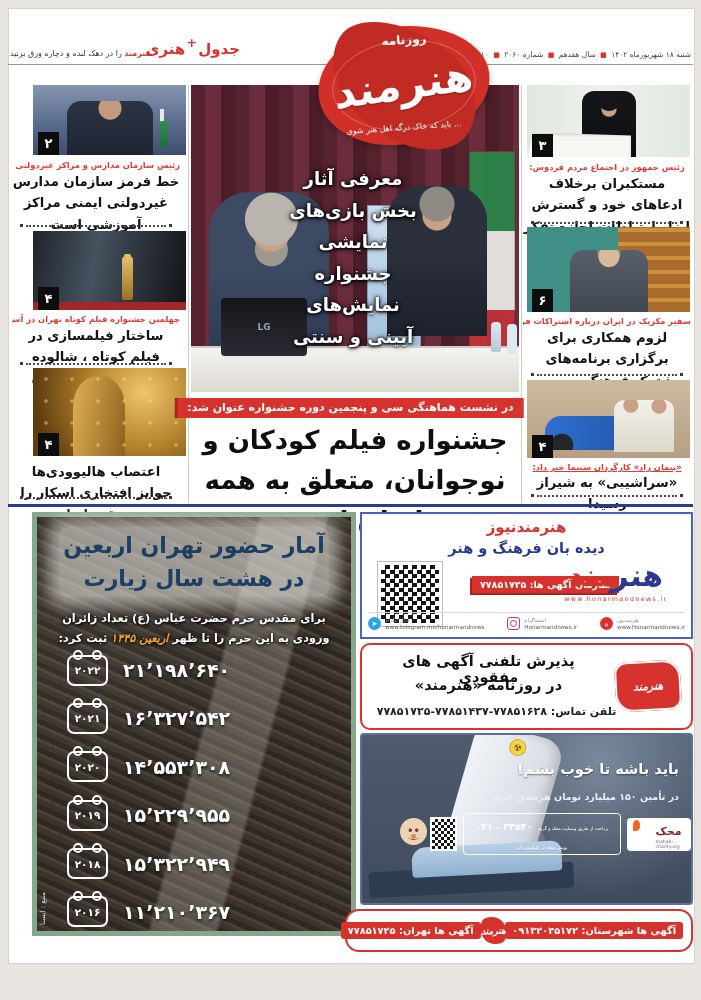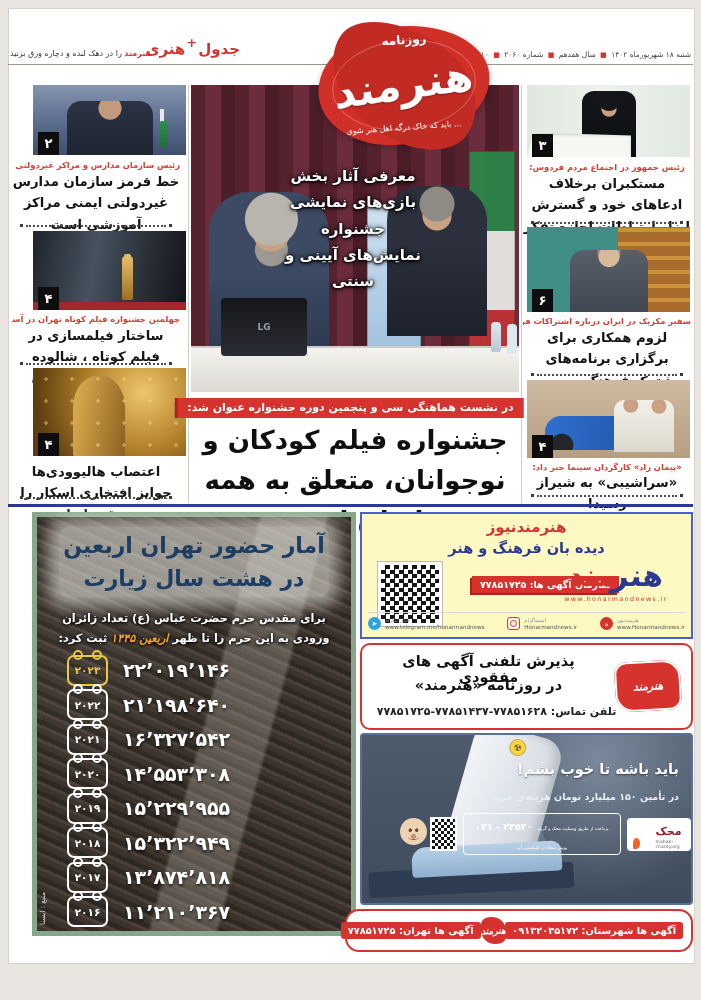--- a/index.html
+++ b/index.html
@@ -54,21 +54,21 @@
   .ph-lead{left:191px;top:85px;width:328px;height:307px;background:repeating-linear-gradient(90deg,#55222e 0 14px,#6b2d3d 14px 30px,#4a1d29 30px 44px);}
   .lead-flag{position:absolute;right:4px;top:66px;width:44px;height:240px;background:linear-gradient(180deg,#2a8a4c 0 33%,#f2f2ee 33% 66%,#c33438 66%);opacity:.9;border:1px solid rgba(0,0,0,.2);}
   .lead-banner{position:absolute;left:176px;top:120px;width:52px;height:150px;background:linear-gradient(#cfe2f2,#9fc0dc);border:1px solid #7d9cb8;}
   .lead-man-left{position:absolute;left:18px;bottom:30px;width:120px;height:170px;
     background:radial-gradient(circle at 52% 16%,#b9b4ad 0 26px,transparent 27px),radial-gradient(circle at 52% 24%,#c9a284 0 18px,transparent 19px),radial-gradient(circle at 52% 34%,#9d9890 0 16px,transparent 17px),linear-gradient(#3c4a63 45%,#2c3850);border-radius:40px 40px 0 0;}
   .lead-man-right{position:absolute;left:196px;bottom:56px;width:100px;height:150px;
     background:radial-gradient(circle at 50% 12%,#8e8a84 0 17px,transparent 18px),radial-gradient(circle at 50% 20%,#c9a284 0 14px,transparent 15px),linear-gradient(#2b303c 40%,#1d212b);border-radius:34px 34px 0 0;}
   .lead-desk{position:absolute;left:0;bottom:0;width:100%;height:44px;background:linear-gradient(#f4f3f0,#dcd9d2);border-top:2px solid #cfccc4;}
   .lead-laptop{position:absolute;left:30px;bottom:36px;width:86px;height:58px;background:linear-gradient(#15161a,#2a2c33);border-radius:4px;color:#9aa0a8;font-size:9px;font-weight:700;display:flex;align-items:center;justify-content:center;}
   .lead-bottle{position:absolute;left:300px;bottom:40px;width:10px;height:30px;background:linear-gradient(#dfe8ee,#b8c8d4);border-radius:4px 4px 2px 2px;box-shadow:16px 2px 0 0 #dfe8ee;}
-  .lead-overlay{position:absolute;left:92px;top:78px;width:140px;text-align:center;color:#fff;font-size:15px;font-weight:800;line-height:1.75;z-index:4;
+  .lead-overlay{position:absolute;left:92px;top:78px;width:140px;text-align:center;color:#fff;font-size:18px;font-weight:800;line-height:1.75;z-index:4;
     text-shadow:0 0 3px #000,0 1px 3px #000,0 0 6px rgba(0,0,0,.8);}
   
   .story-kicker{position:absolute;color:#e23b33;font-size:8.3px;font-weight:700;text-align:center;white-space:nowrap;overflow:hidden;}
   .story-headline{position:absolute;color:#141414;font-size:13.2px;font-weight:800;text-align:center;line-height:1.62;}
   .divider{position:absolute;display:flex;align-items:center;gap:3px;}
   .divider .sq{width:3px;height:3px;background:#3c3c3c;}
   .divider .dots{flex:1;border-top:2px dotted #4a4a4a;height:0;}
   
   .lead-kicker{position:absolute;left:50%;top:398px;transform:translateX(-50%);background:#d6322e;color:#fff;font-size:11px;font-weight:800;padding:3px 10px 4px;white-space:nowrap;z-index:6;box-shadow:-3px 0 0 #a7241f;}
   .lead-headline{position:absolute;left:195px;top:420px;width:320px;text-align:center;color:#0f0f0f;font-size:26px;font-weight:900;line-height:1.55;}
@@ -87,21 +87,21 @@
   .arb-rows{position:absolute;left:30px;top:138px;height:272px;display:flex;flex-direction:column;justify-content:space-between;direction:ltr;}
   .srow{display:flex;align-items:center;gap:15px;height:30px;}
   .cal{width:37px;height:27px;border:2px solid #fff;border-radius:7px;display:flex;align-items:center;justify-content:center;position:relative;flex:0 0 auto;}
   .cal::before,.cal::after{content:"";position:absolute;top:-7px;width:6px;height:6px;border:2px solid #fff;border-radius:50%;}
   .cal::before{left:4px;} .cal::after{right:4px;}
   .cal .yr{font-size:10.5px;font-weight:700;color:#fff;font-style:normal;}
   .cal.gold{border-color:#e9c84a;} .cal.gold::before,.cal.gold::after{border-color:#e9c84a;} .cal.gold .yr{color:#e9c84a;}
   .sval{font-size:19px;font-weight:900;color:#fff;letter-spacing:1px;direction:ltr;text-shadow:0 2px 3px rgba(0,0,0,.7);white-space:nowrap;}
   .arb-src{position:absolute;left:2px;bottom:6px;color:#e8e8e8;font-size:7px;writing-mode:vertical-rl;transform:rotate(180deg);opacity:.9;}
   
-  .newsad{position:absolute;left:360px;top:512px;width:333px;height:127px;background:#fef9c3;border:2px solid #4a5fc9;box-sizing:border-box;}
+  .newsad{position:absolute;left:360px;top:512px;width:333px;height:127px;background:#ffffff;border:2px solid #4a5fc9;box-sizing:border-box;}
   .na-title{position:absolute;left:0;right:0;top:4px;text-align:center;color:#d6322e;font-size:15px;font-weight:900;letter-spacing:2px;}
   .na-sub{position:absolute;left:0;right:0;top:26px;text-align:center;color:#2b3990;font-size:14.5px;font-weight:900;}
   .na-qr{position:absolute;left:16px;top:48px;width:58px;height:58px;background:repeating-conic-gradient(#161616 0% 25%,#ffffff 25% 50%);background-size:9px 9px;border:3px solid #fff;outline:1px solid #bbb;}
   .na-badge{position:absolute;left:110px;top:62px;background:#d6322e;color:#fff;font-size:9.5px;font-weight:800;padding:3px 8px;white-space:nowrap;box-shadow:-2px 2px 0 #a7241f;}
   .na-logo{position:absolute;right:16px;top:44px;width:118px;text-align:center;}
   .na-logo .w1{color:#2b3990;font-size:30px;font-weight:900;display:inline-block;transform:skewX(-8deg);}
   .na-logo .w2{color:#d6322e;font-size:30px;font-weight:900;display:inline-block;transform:skewX(8deg);margin-right:-4px;}
   .na-logo .url{display:block;color:#d6322e;font-size:6.3px;letter-spacing:1.4px;margin-top:2px;direction:ltr;}
   .na-foot{position:absolute;left:6px;right:6px;bottom:4px;height:18px;border-top:1px solid #d9d9d9;display:flex;align-items:center;justify-content:space-between;direction:ltr;padding-top:2px;}
   .na-item{display:flex;align-items:center;gap:4px;}
@@ -130,21 +130,21 @@
   .mk-head{position:absolute;left:38px;bottom:58px;width:27px;height:27px;border-radius:50%;background:#eed2b4;z-index:2;
     background-image:radial-gradient(circle at 38% 45%,#6b4a33 0 1.5px,transparent 2px),radial-gradient(circle at 62% 45%,#6b4a33 0 1.5px,transparent 2px),radial-gradient(circle at 50% 68%,#c98e6e 0 2px,transparent 3px);}
   .mk-head::after{content:"";position:absolute;left:8px;bottom:5px;width:11px;height:5px;border-bottom:1.5px solid #8a5c3e;border-radius:50%;}
   .mk-line1{position:absolute;right:12px;top:26px;color:#fff;font-size:14.5px;font-weight:900;text-shadow:0 1px 2px rgba(0,0,0,.5);}
   .mk-line2{position:absolute;right:12px;top:56px;color:#e9eef6;font-size:9.5px;font-weight:700;}
   .mk-chips{position:absolute;left:68px;top:78px;display:flex;gap:6px;align-items:center;direction:ltr;}
   .mk-qr{width:30px;height:30px;background:repeating-conic-gradient(#161616 0% 25%,#fff 25% 50%);background-size:6px 6px;border:2px solid #fff;}
   .mk-phone{border:1.5px solid #fff;border-radius:4px;color:#fff;padding:1px 6px;text-align:center;}
   .mk-phone .num{font-size:9.5px;font-weight:800;direction:ltr;white-space:nowrap;text-align:center;}
   .mk-phone .fp{font-size:4.4px;line-height:1.5;max-width:86px;}
-  .mk-logo{background:#fff;border-radius:4px;padding:2px 6px;display:flex;align-items:flex-end;gap:15px;}
+  .mk-logo{background:#fff;border-radius:4px;padding:2px 6px;display:flex;align-items:flex-start;gap:15px;}
   .mk-logo .bird{width:11px;height:11px;border-radius:50% 50% 50% 10%;background:#f26522;}
   .mk-logo .nm{color:#8c2332;font-size:11px;font-weight:900;}
   .mk-logo .site{display:block;color:#666;font-size:4.6px;direction:ltr;}
   
   .hot{position:absolute;left:345px;top:909px;width:348px;height:43px;background:#fff;border:2px solid #d6322e;border-radius:14px;box-sizing:border-box;display:flex;align-items:center;justify-content:space-between;padding:0 8px;}
   .hot .badge{background:#d6322e;color:#fff;font-size:9.8px;font-weight:800;padding:3px 7px;border-radius:3px;white-space:nowrap;}
   .hot .orn{width:66px;height:27px;background:#d6322e;border-radius:8px 14px 8px 14px;display:flex;align-items:center;justify-content:center;color:#fff;font-size:9px;font-weight:800;font-style:italic;transform:rotate(-2deg);}
 </style>
 </head>
 <body>
@@ -228,21 +228,21 @@
   <div class="story-headline" style="left:523px;top:327px;width:168px;">لزوم همکاری برای برگزاری برنامه‌های مشترک فرهنگی بین دو کشور</div>
   <div class="divider" style="left:531px;top:373px;width:152px;">
       <span class="sq"></span>
       <span class="dots"></span>
       <span class="sq"></span>
     </div>
 
   <div class="ph ph-moto" style="left:527px;top:380px;width:163px;height:78px;">
     <span class="numbadge">۴</span>
   </div>
-  <div class="story-kicker" style="left:523px;top:462px;width:168px;">«پیمان راد» کارگردان سینما خبر داد:</div>
+  <div class="story-kicker" style="left:523px;top:462px;width:168px;text-decoration:underline;">«پیمان راد» کارگردان سینما خبر داد:</div>
   <div class="story-headline" style="left:523px;top:472px;width:168px;">«سراشیبی» به شیراز رسید!</div>
   <div class="divider" style="left:531px;top:494px;width:152px;">
       <span class="sq"></span>
       <span class="dots"></span>
       <span class="sq"></span>
     </div>
 
   <div class="ph ph-lead">
     <div class="lead-flag"></div>
     <div class="lead-banner"></div>
@@ -264,26 +264,20 @@
     <div class="arb-title">
       <div>آمار حضور تهران اربعین</div>
       <div>در هشت سال زیارت</div>
     </div>
     <div class="arb-sub">
       <div>برای مقدس حرم حضرت عباس (ع) تعداد زائران</div>
       <div><span>ورودی به این حرم را تا ظهر </span><span class="hl">اربعین ۱۴۴۵</span><span> ثبت کرد:</span></div>
     </div>
     <div class="arb-rows">
       <div class="srow">
-          <span class="cal gold">
-            <b class="yr">۲۰۲۳</b>
-          </span>
-          <span class="sval">۲۲٬۰۱۹٬۱۴۶</span>
-        </div>
-      <div class="srow">
           <span class="cal">
             <b class="yr">۲۰۲۲</b>
           </span>
           <span class="sval">۲۱٬۱۹۸٬۶۴۰</span>
         </div>
       <div class="srow">
           <span class="cal">
             <b class="yr">۲۰۲۱</b>
           </span>
           <span class="sval">۱۶٬۳۲۷٬۵۴۲</span>
@@ -298,26 +292,20 @@
           <span class="cal">
             <b class="yr">۲۰۱۹</b>
           </span>
           <span class="sval">۱۵٬۲۲۹٬۹۵۵</span>
         </div>
       <div class="srow">
           <span class="cal">
             <b class="yr">۲۰۱۸</b>
           </span>
           <span class="sval">۱۵٬۳۲۲٬۹۴۹</span>
-        </div>
-      <div class="srow">
-          <span class="cal">
-            <b class="yr">۲۰۱۷</b>
-          </span>
-          <span class="sval">۱۳٬۸۷۴٬۸۱۸</span>
         </div>
       <div class="srow">
           <span class="cal">
             <b class="yr">۲۰۱۶</b>
           </span>
           <span class="sval">۱۱٬۲۱۰٬۳۶۷</span>
         </div>
     </div>
     <div class="arb-src">منبع : ایسنا</div>
   </div>

